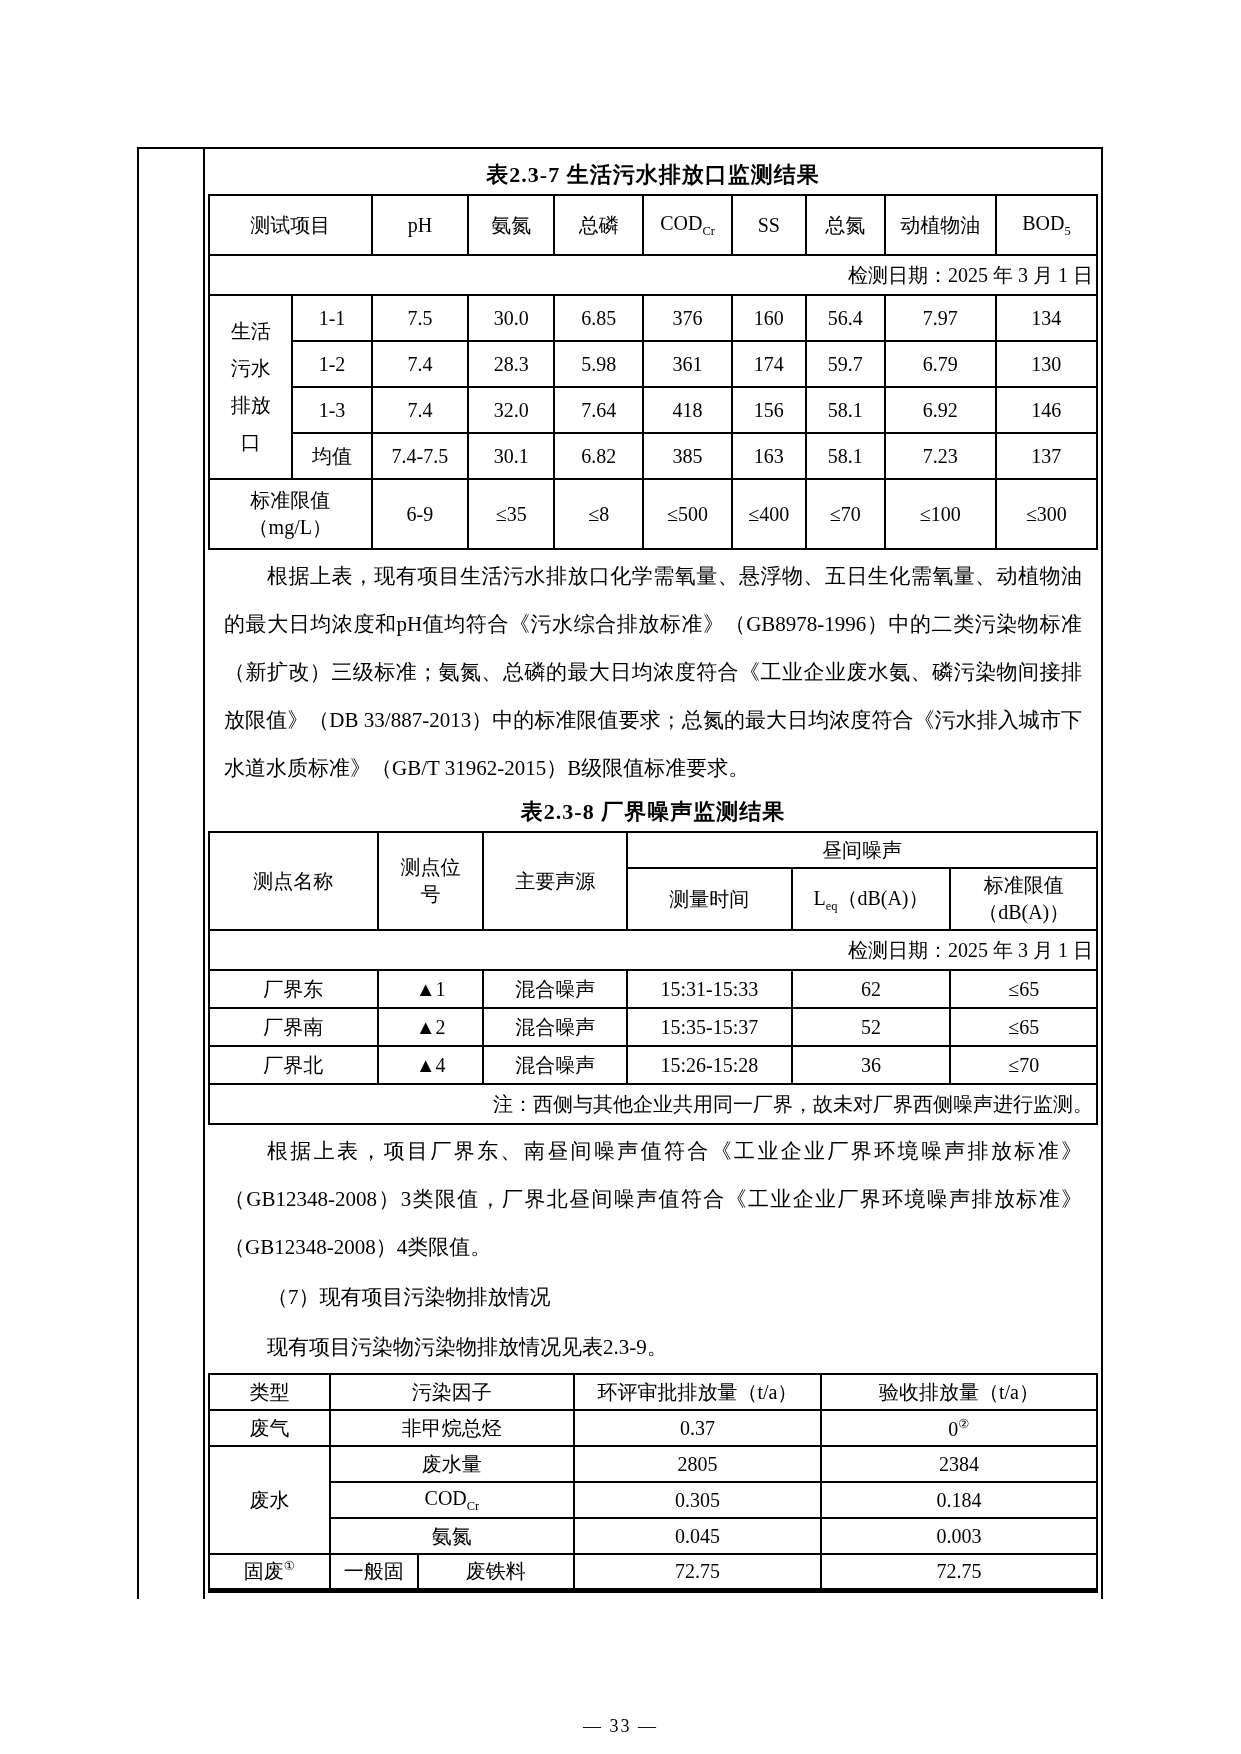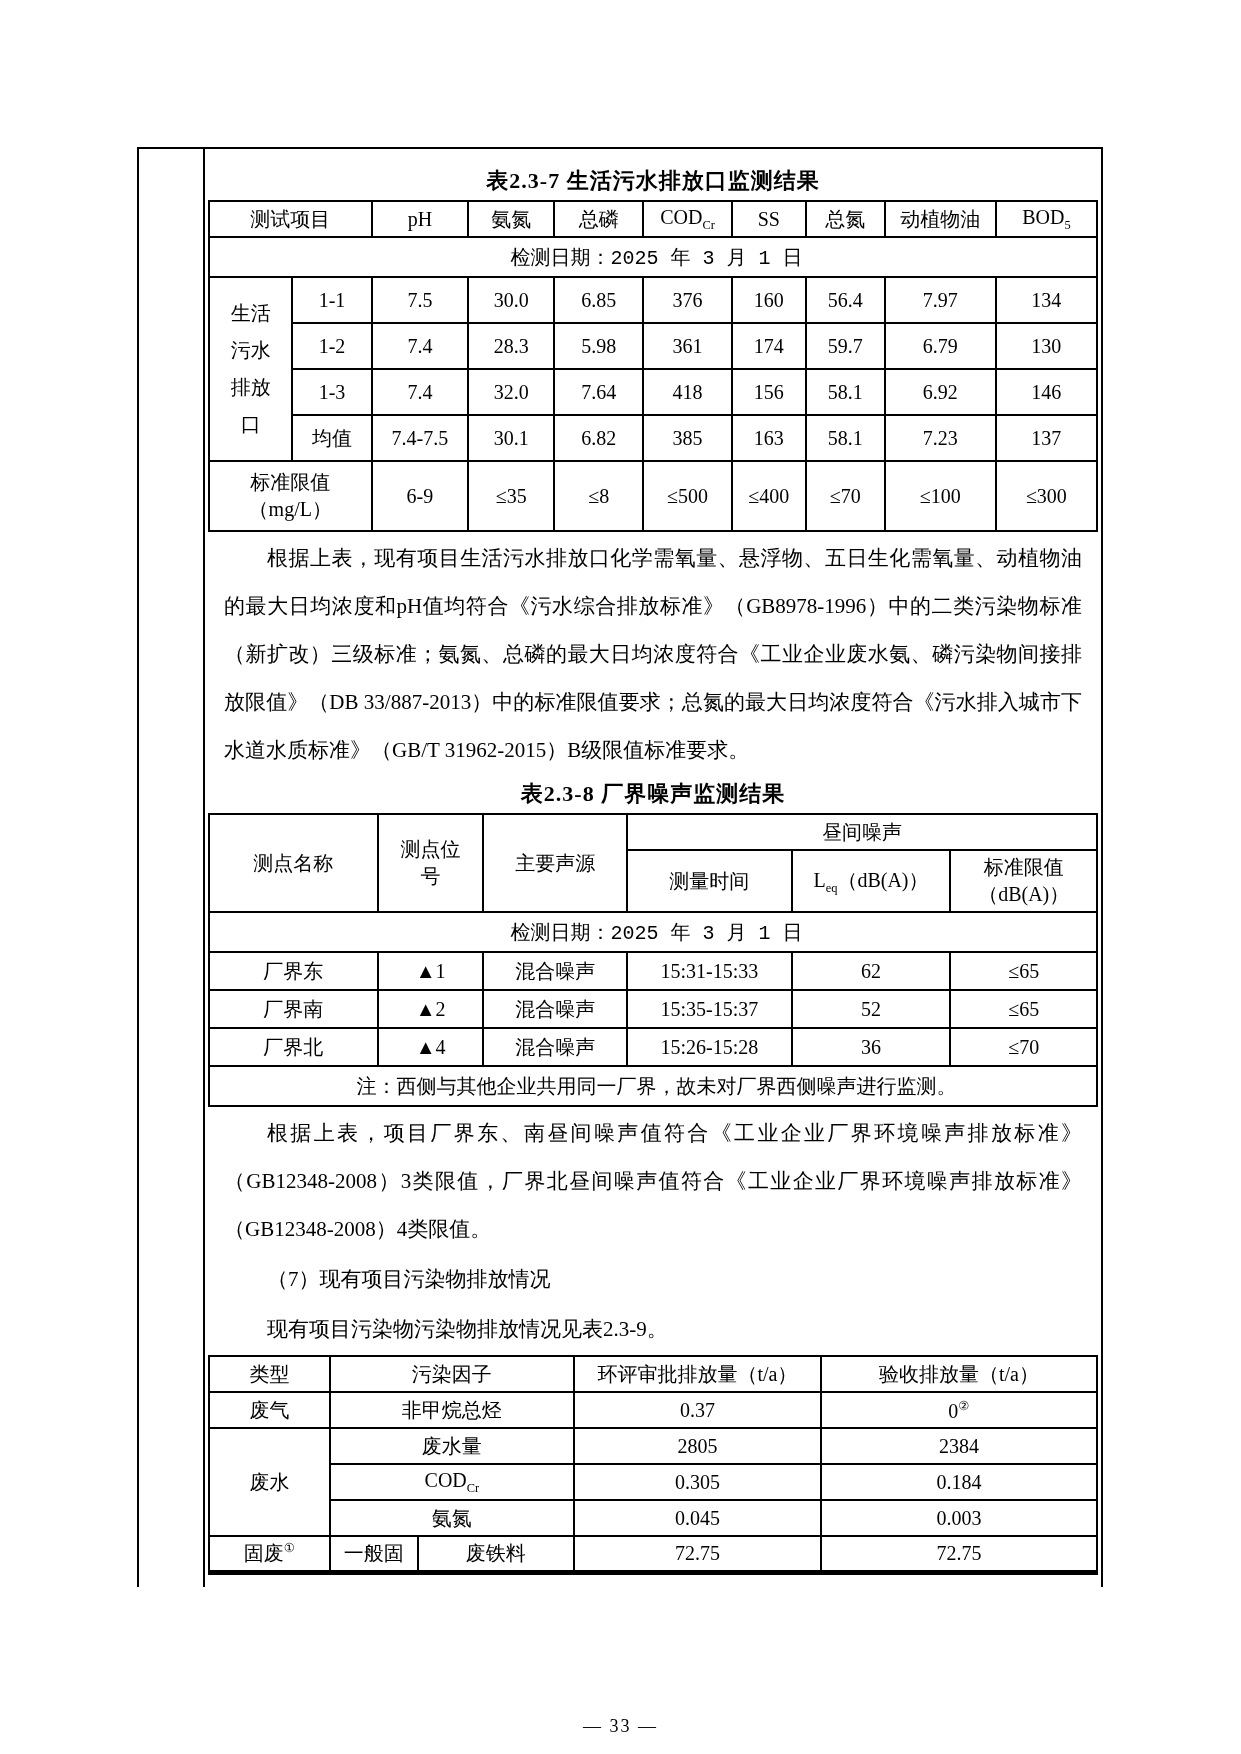--- a/index.html
+++ b/index.html
@@ -11,48 +11,48 @@
     position:relative;
   }
   .form-frame {
     position:absolute; left:137px; top:147px; width:966px;
     display:flex;
     border-top:2px solid #000;
     border-left:2px solid #000;
     border-right:2px solid #000;
   }
   .form-left { width:66px; border-right:2px solid #000; }
-  .form-content { flex:1; padding:12px 3px; }
+  .form-content { flex:1; padding:6px 3px; }
   .tbl-title {
     text-align:center; font-weight:bold; font-size:22px;
     margin:5px 0 4px 0; letter-spacing:1px;
   }
   table.tbl {
     width:100%; border-collapse:collapse; table-layout:fixed;
     font-size:20px;
   }
   table.tbl td {
     border:2px solid #000; text-align:center; vertical-align:middle;
     padding:2px 3px; overflow:hidden;
   }
-  table.tbl td.left { text-align:center; padding-left:10px;font-family:Liberation Mono, monospace; }
+  table.tbl td.left { text-align:right; padding-left:10px; }
   table.tbl.thick-bottom { border-bottom:5px solid #000; }
   sub { font-size:0.62em; }
   sup { font-size:0.62em; }
   .vwrap { display:inline-block; width:2.3em; line-height:1.85; }
   .w3 { display:inline-block; width:3.4em; line-height:1.35; }
   .para {
     font-size:21px; line-height:48px; margin:2px 16px;
     text-align:justify; text-indent:43px;
   }
   .page-number {
     position:absolute; left:0; width:100%; top:1716px;
     text-align:center; font-size:18px; letter-spacing:2px;
   }
-  tr.h1 td { height:36px; }
+  tr.h1 td { height:60px; }
   tr.hdate td { height:40px; }
   tr.d td { height:46px; }
   tr.lim td { height:70px; }
   tr.n1 td { height:36px; }
   tr.n2 td { height:62px; }
   tr.nd td { height:40px; }
   tr.nn td { height:38px; }
   tr.e td { height:36px; }
 </style>
 </head>

